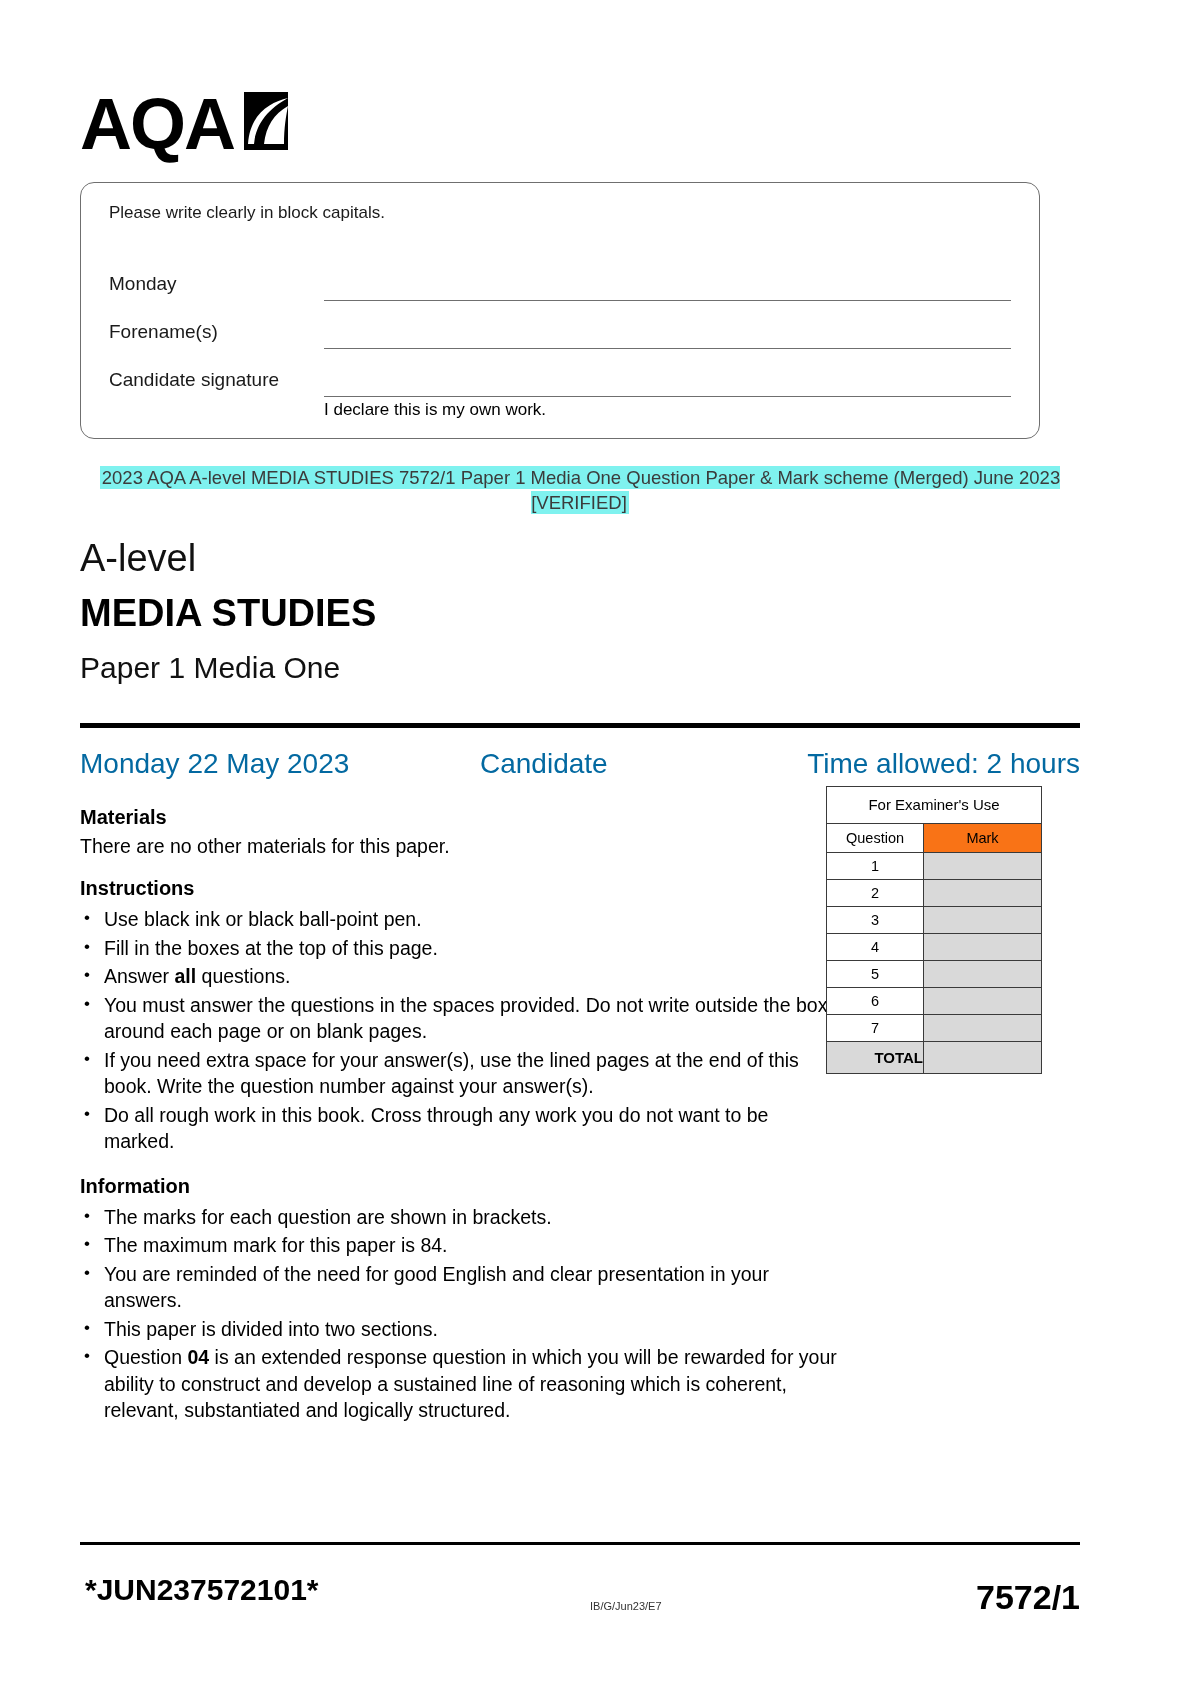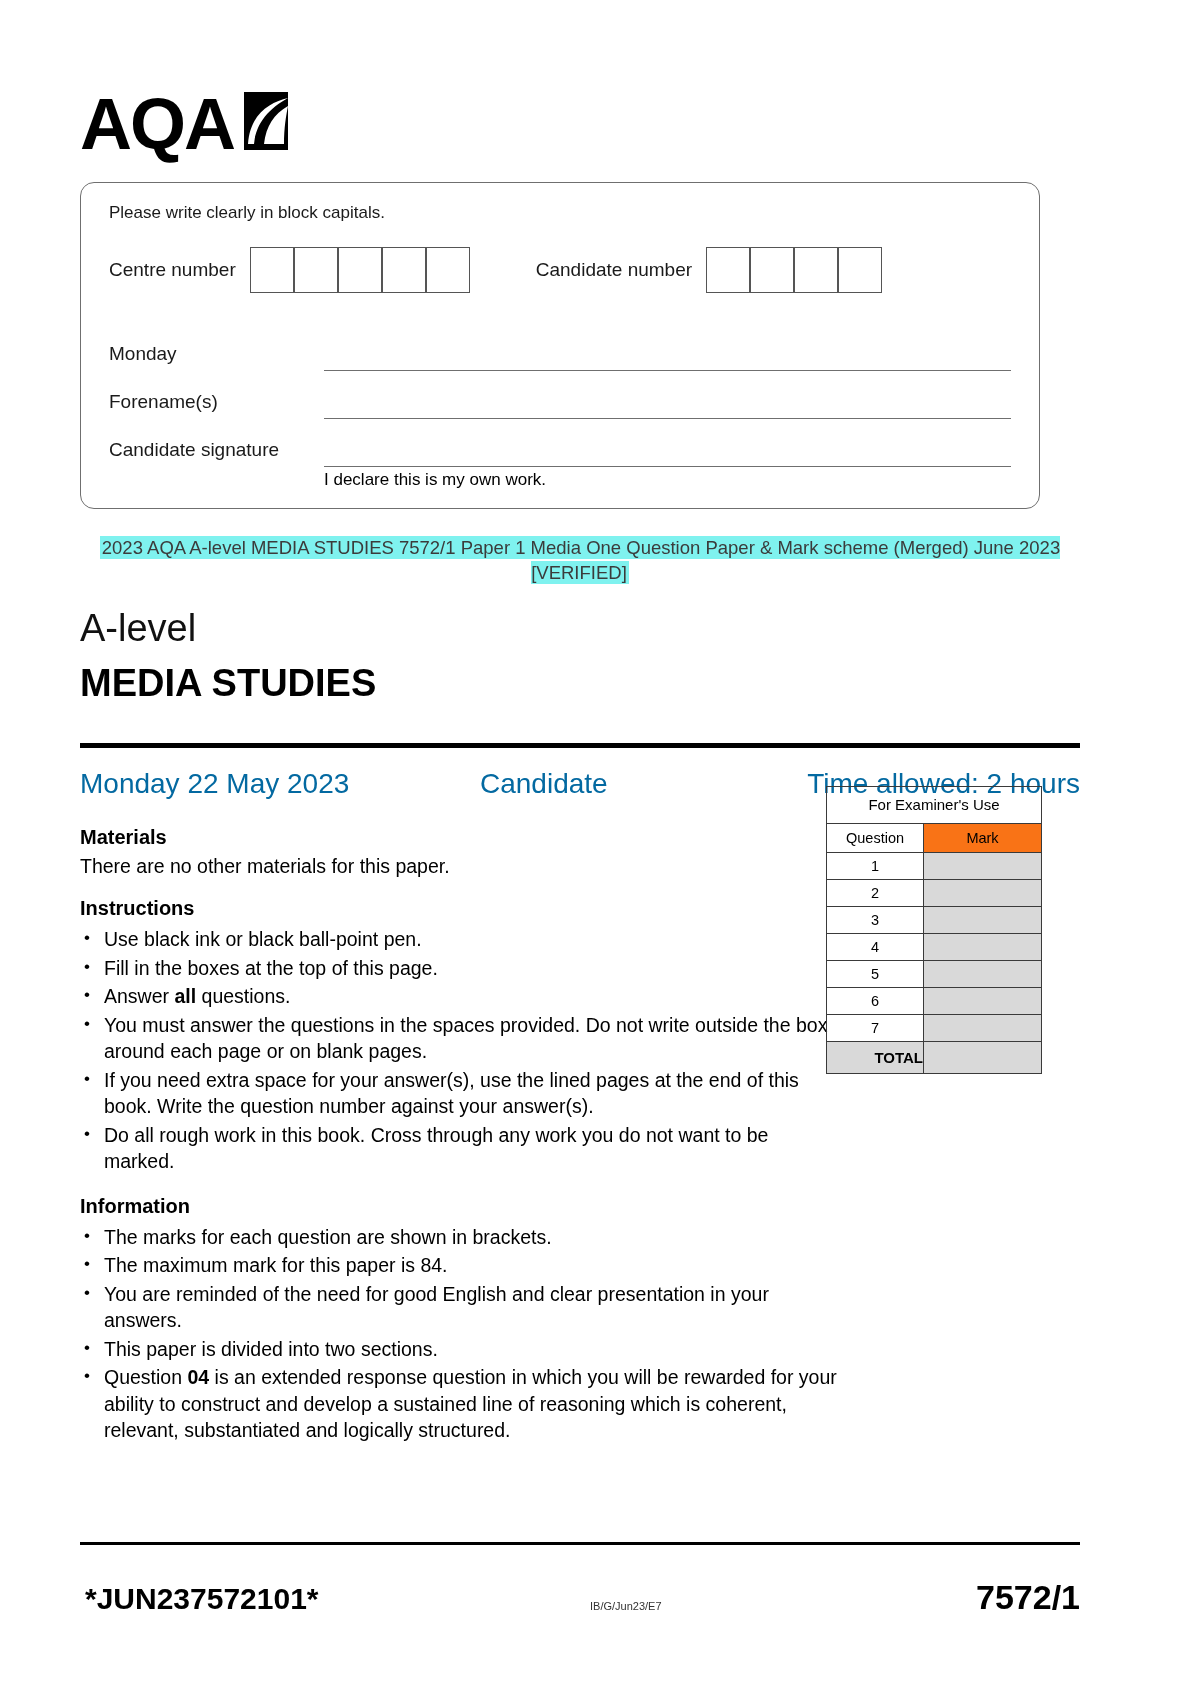--- a/index.html
+++ b/index.html
@@ -266,21 +266,21 @@
   .footer {
     position: absolute;
     left: 80px;
     top: 1560px;
     width: 1000px;
     height: 80px;
   }
   .barcode {
     position: absolute;
     left: 5px;
-    top: 22px;
+    top: 13px;
     font-size: 30px;
     font-weight: bold;
     letter-spacing: 0px;
   }
   .ibcode {
     position: absolute;
     left: 510px;
     top: 40px;
     font-size: 11px;
     color: #333;
@@ -306,38 +306,20 @@
           <path d="M4 0 H48 V58 H4 Z" fill="#000"></path>
           <path d="M8 52 C 10 22, 30 10, 48 6 C 30 16, 16 30, 14 52 Z" fill="#ffffff"></path>
           <path d="M48 14 C 34 22, 26 34, 24 52 L 44 52 C 44 36, 46 24, 48 14 Z" fill="#ffffff"></path>
         </svg>
       </div>
     </div>
 
     <div class="details-box">
       <div class="note">Please write clearly in block capitals.</div>
 
-      <div class="row idrow">
-        <div class="lbl">Centre number</div>
-        <div class="boxes">
-          <div class="cell"></div>
-          <div class="cell"></div>
-          <div class="cell"></div>
-          <div class="cell"></div>
-          <div class="cell"></div>
-        </div>
-        <div class="spacer-mid"></div>
-        <div class="lbl">Candidate number</div>
-        <div class="boxes">
-          <div class="cell"></div>
-          <div class="cell"></div>
-          <div class="cell"></div>
-          <div class="cell"></div>
-        </div>
-      </div>
 
       <div class="name-rows">
         <div class="name-row">
           <div class="name-label">Monday</div>
           <div class="name-line"></div>
         </div>
         <div class="name-row">
           <div class="name-label">Forename(s)</div>
           <div class="name-line"></div>
         </div>
@@ -348,20 +330,21 @@
         <div class="declare">I declare this is my own work.</div>
       </div>
     </div>
 
     <div class="highlight-wrap">
       <span class="highlight">2023 AQA A-level MEDIA STUDIES 7572/1 Paper 1 Media One Question Paper &amp; Mark scheme (Merged) June 2023 [VERIFIED]</span>
     </div>
 
     <div class="t-alevel">A-level</div>
     <div class="t-subject">MEDIA STUDIES</div>
+    <div class="t-paper">Paper 1 Media One</div>
 
     <div class="rule-thick"></div>
 
     <div class="daterow">
       <div class="d1">Monday 22 May 2023</div>
       <div class="d2">Candidate</div>
       <div class="d3">Time allowed: 2 hours</div>
     </div>
 
     <div class="sections">

